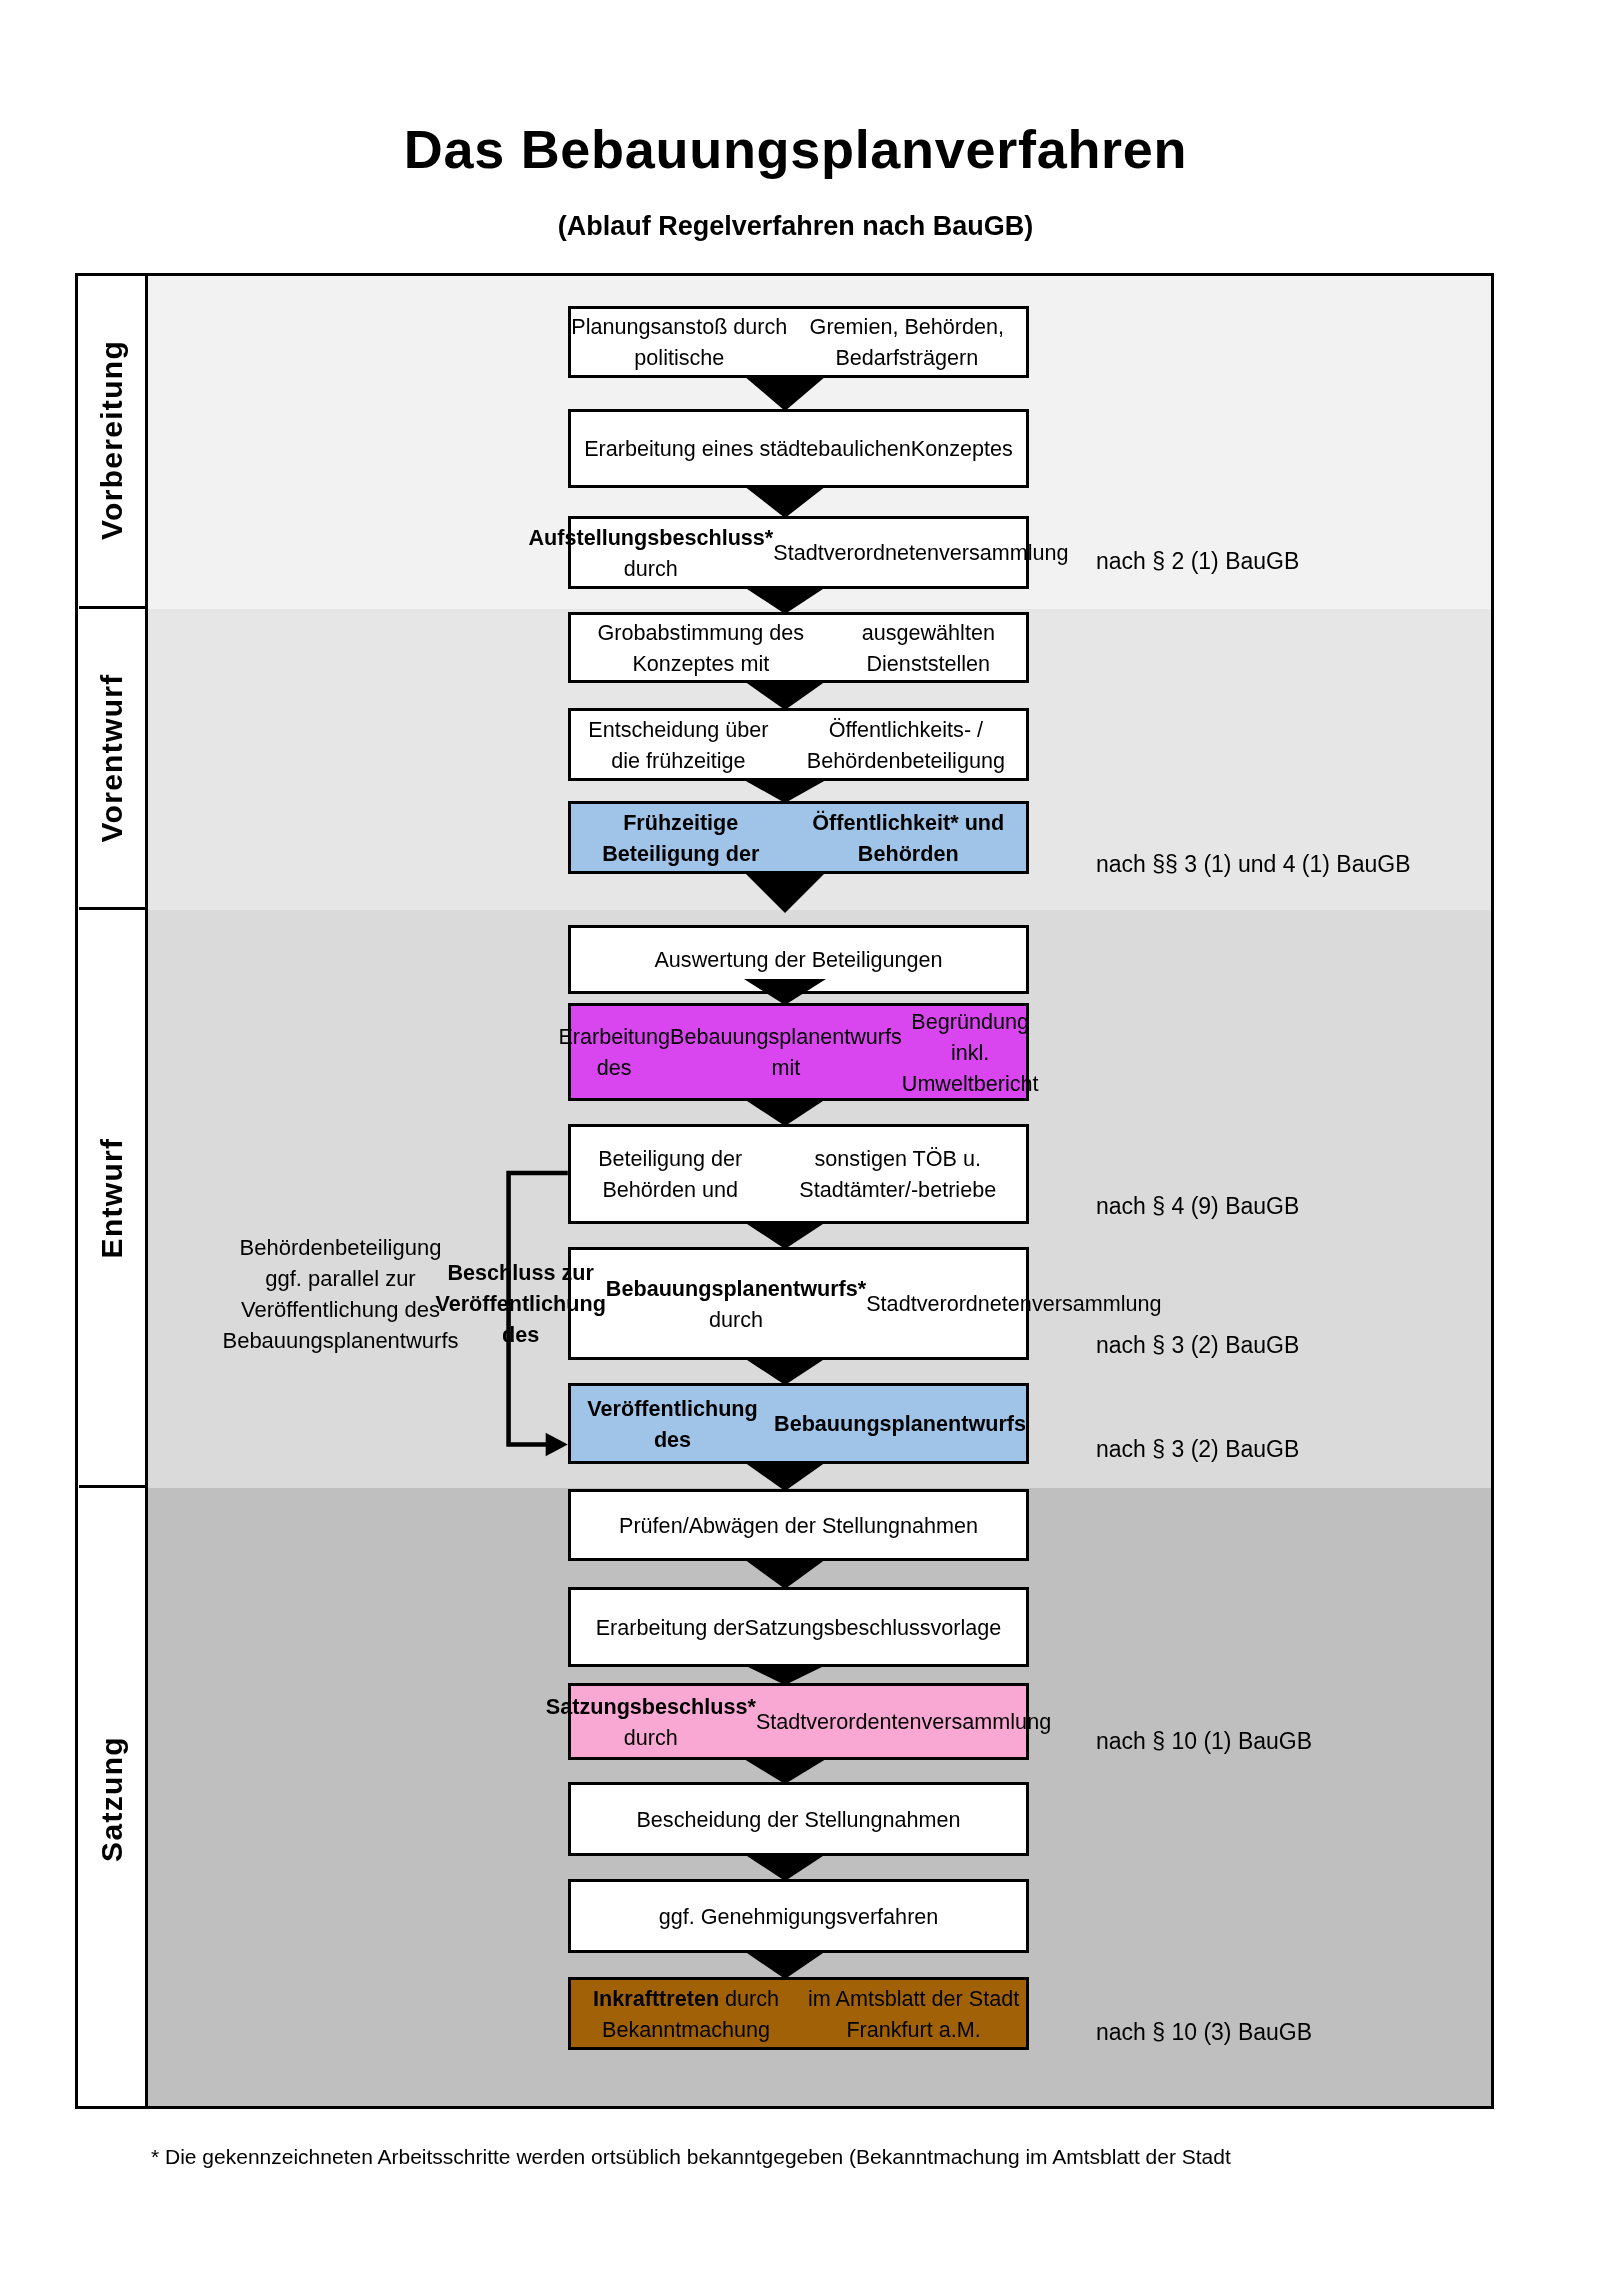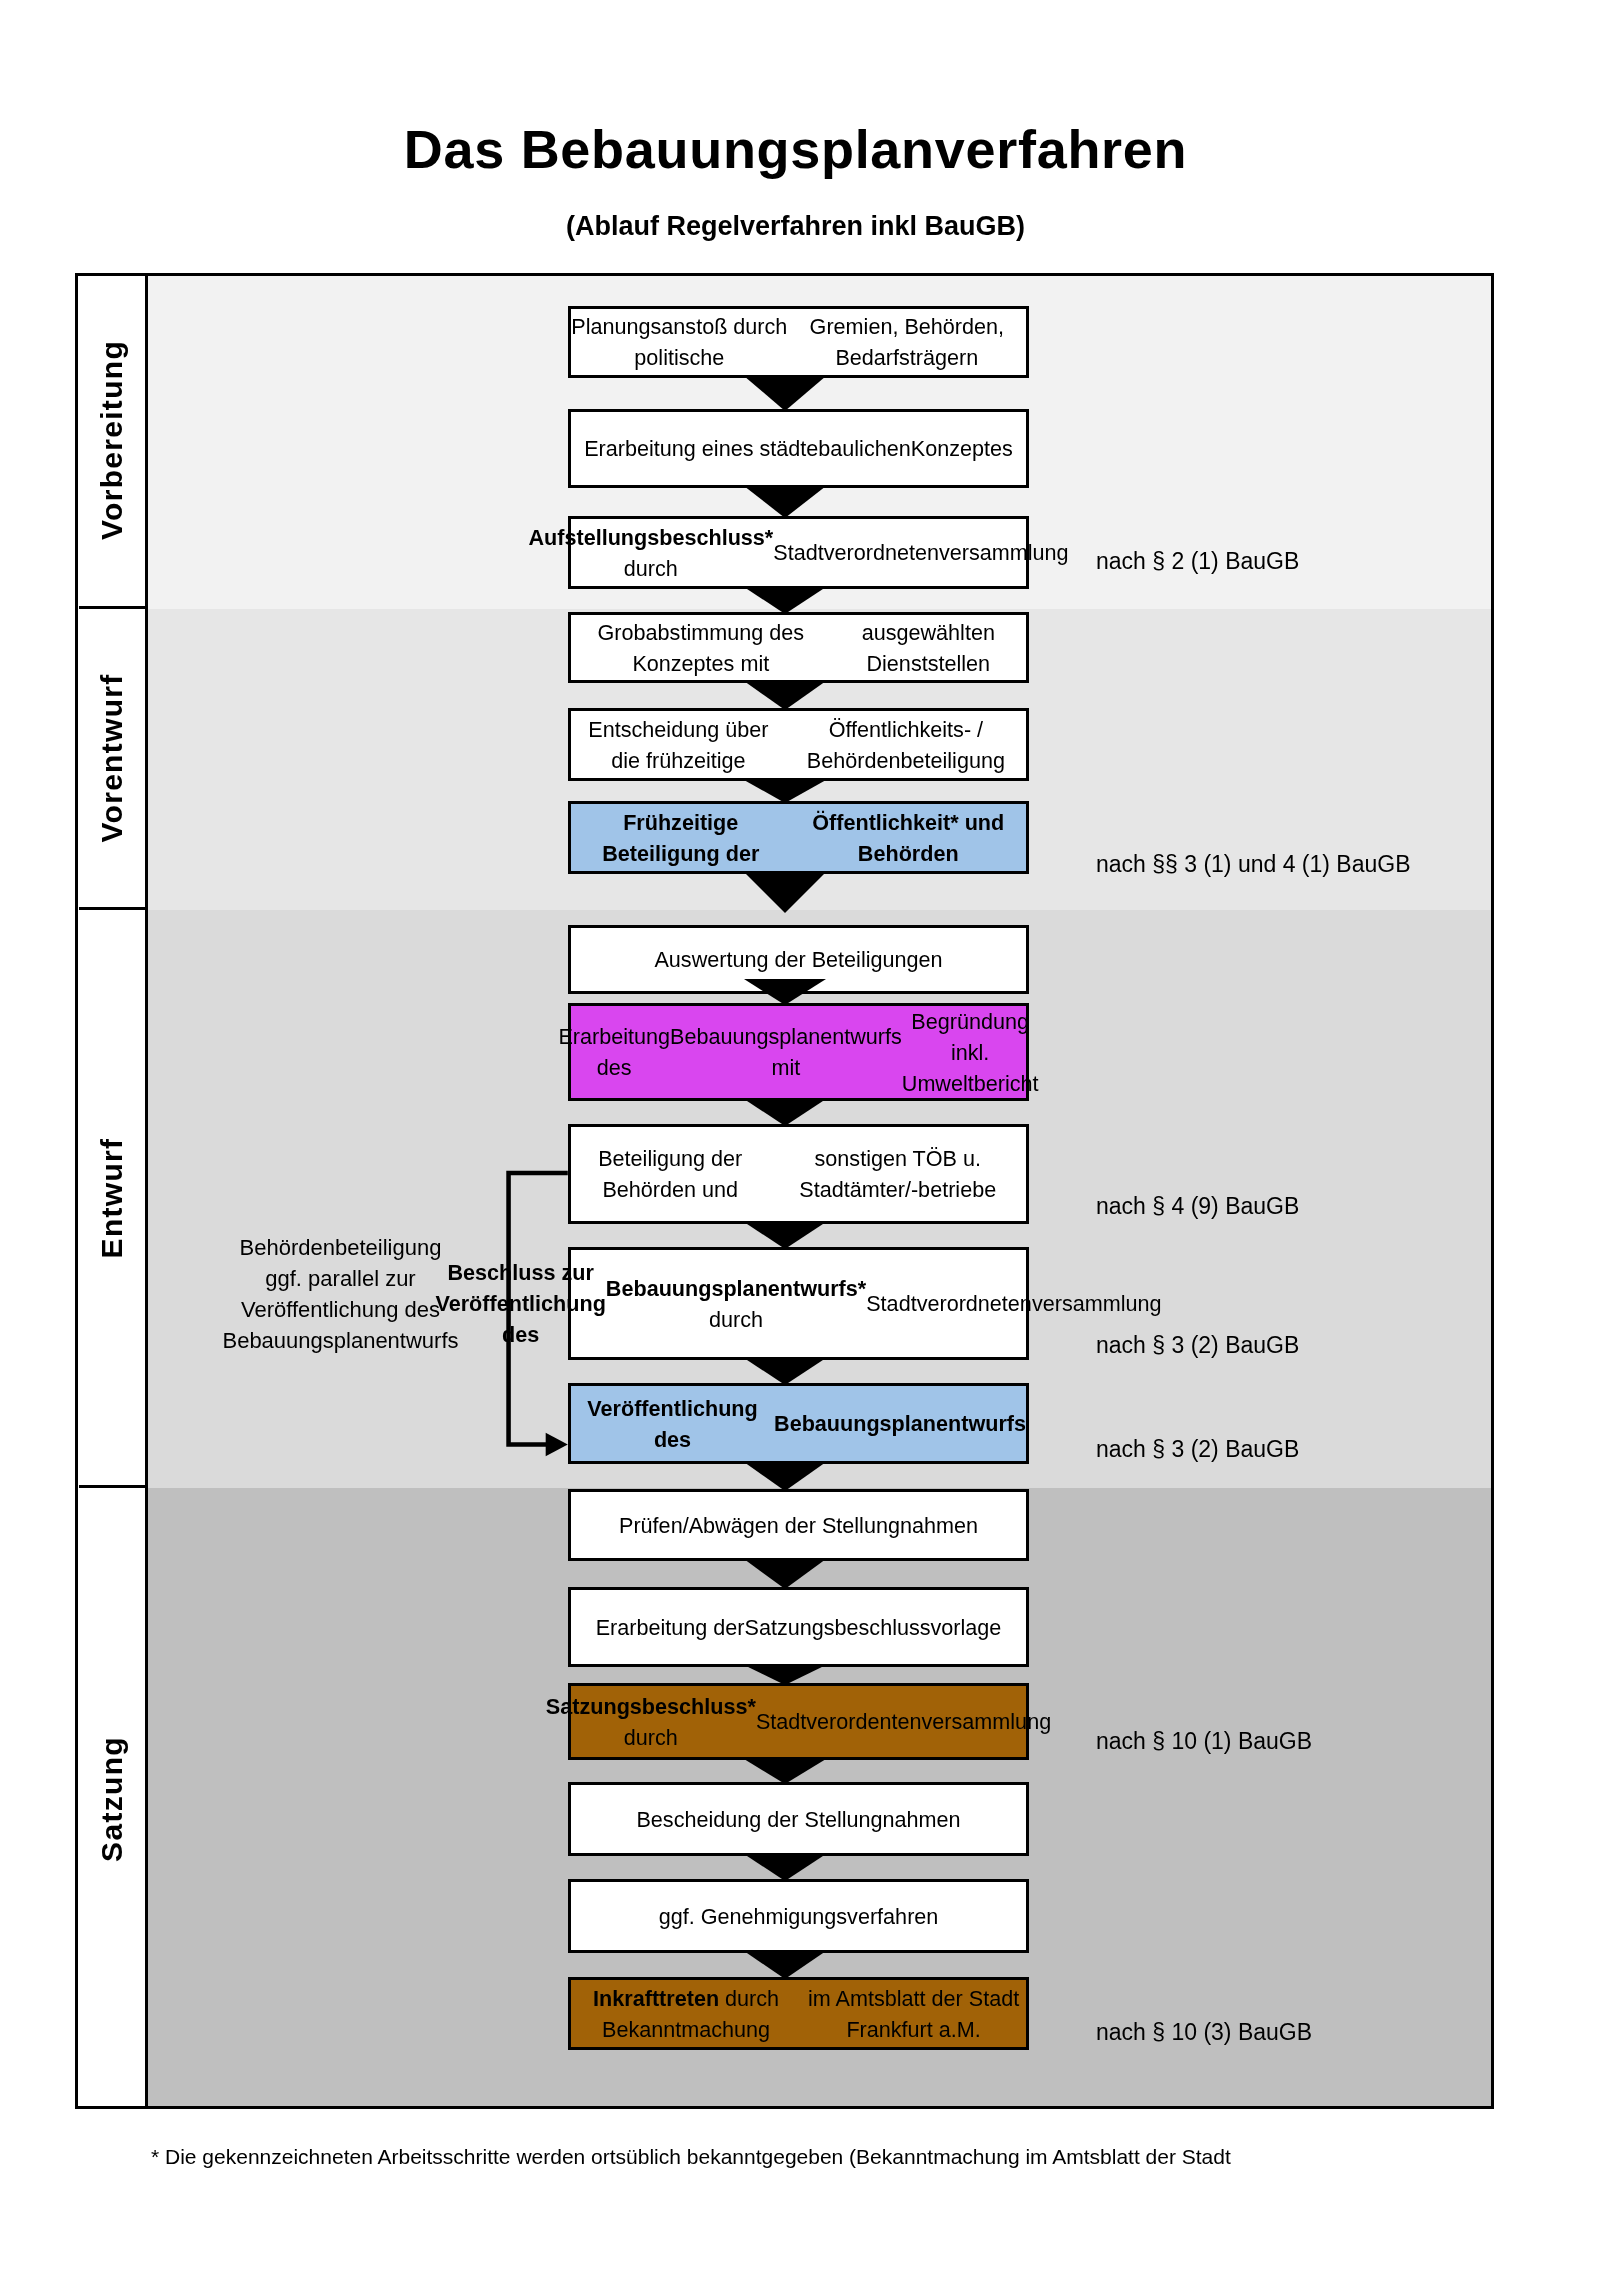--- a/index.html
+++ b/index.html
@@ -114,21 +114,21 @@
     line-height: 35px;
     z-index: 2;
   }
 </style>
 </head>
 <body>
 
 <div id="page">
 
   <div class="abs page-title">Das Bebauungsplanverfahren</div>
-  <div class="abs page-subtitle">(Ablauf Regelverfahren inkl BauGB)</div>
+  <div class="abs page-subtitle">(Ablauf Regelverfahren nach BauGB)</div>
 
   <div id="phase-layer">
       <div class="abs phase-bg" style="top: 273px; height: 336px; background: rgb(242, 242, 242);"></div>
       <div class="abs phase-label-cell divider" style="top: 273px; height: 336px;">
         <span>Vorbereitung</span>
       </div>
       <div class="abs phase-bg" style="top: 609px; height: 301px; background: rgb(230, 230, 230);"></div>
       <div class="abs phase-label-cell divider" style="top: 609px; height: 301px;">
         <span>Vorentwurf</span>
       </div>
@@ -205,21 +205,21 @@
       <div class="abs down-arrow" style="left: 744px; top: 1462px; border-top: 29px solid rgb(0, 0, 0);"></div>
       <div class="abs flow-box" style="top: 1489px; height: 72px; background: rgb(255, 255, 255);">
         <div><span class="">Prüfen/Abwägen der Stellungnahmen</span></div>
       </div>
       <div class="abs down-arrow" style="left: 744px; top: 1559px; border-top: 30px solid rgb(0, 0, 0);"></div>
       <div class="abs flow-box" style="top: 1587px; height: 80px; background: rgb(255, 255, 255);">
         <div><span class="">Erarbeitung der</span></div>
         <div><span class="">Satzungsbeschlussvorlage</span></div>
       </div>
       <div class="abs down-arrow" style="left: 744px; top: 1665px; border-top: 20px solid rgb(0, 0, 0);"></div>
-      <div class="abs flow-box" style="top: 1683px; height: 77px; background: #a16207;">
+      <div class="abs flow-box" style="top: 1683px; height: 77px; background: #f9a8d4;">
         <div><span class="seg-bold">Satzungsbeschluss*</span><span class=""> durch</span></div>
         <div><span class="">Stadtverordentenversammlung</span></div>
       </div>
       <div class="abs legal-ref" style="top: 1725px;">nach § 10 (1) BauGB</div>
       <div class="abs down-arrow" style="left: 744px; top: 1759px; border-top: 25px solid rgb(0, 0, 0);"></div>
       <div class="abs flow-box" style="top: 1782px; height: 74px; background: rgb(255, 255, 255);">
         <div><span class="">Bescheidung der Stellungnahmen</span></div>
       </div>
       <div class="abs down-arrow" style="left: 744px; top: 1854px; border-top: 27px solid rgb(0, 0, 0);"></div>
       <div class="abs flow-box" style="top: 1879px; height: 74px; background: rgb(255, 255, 255);">

